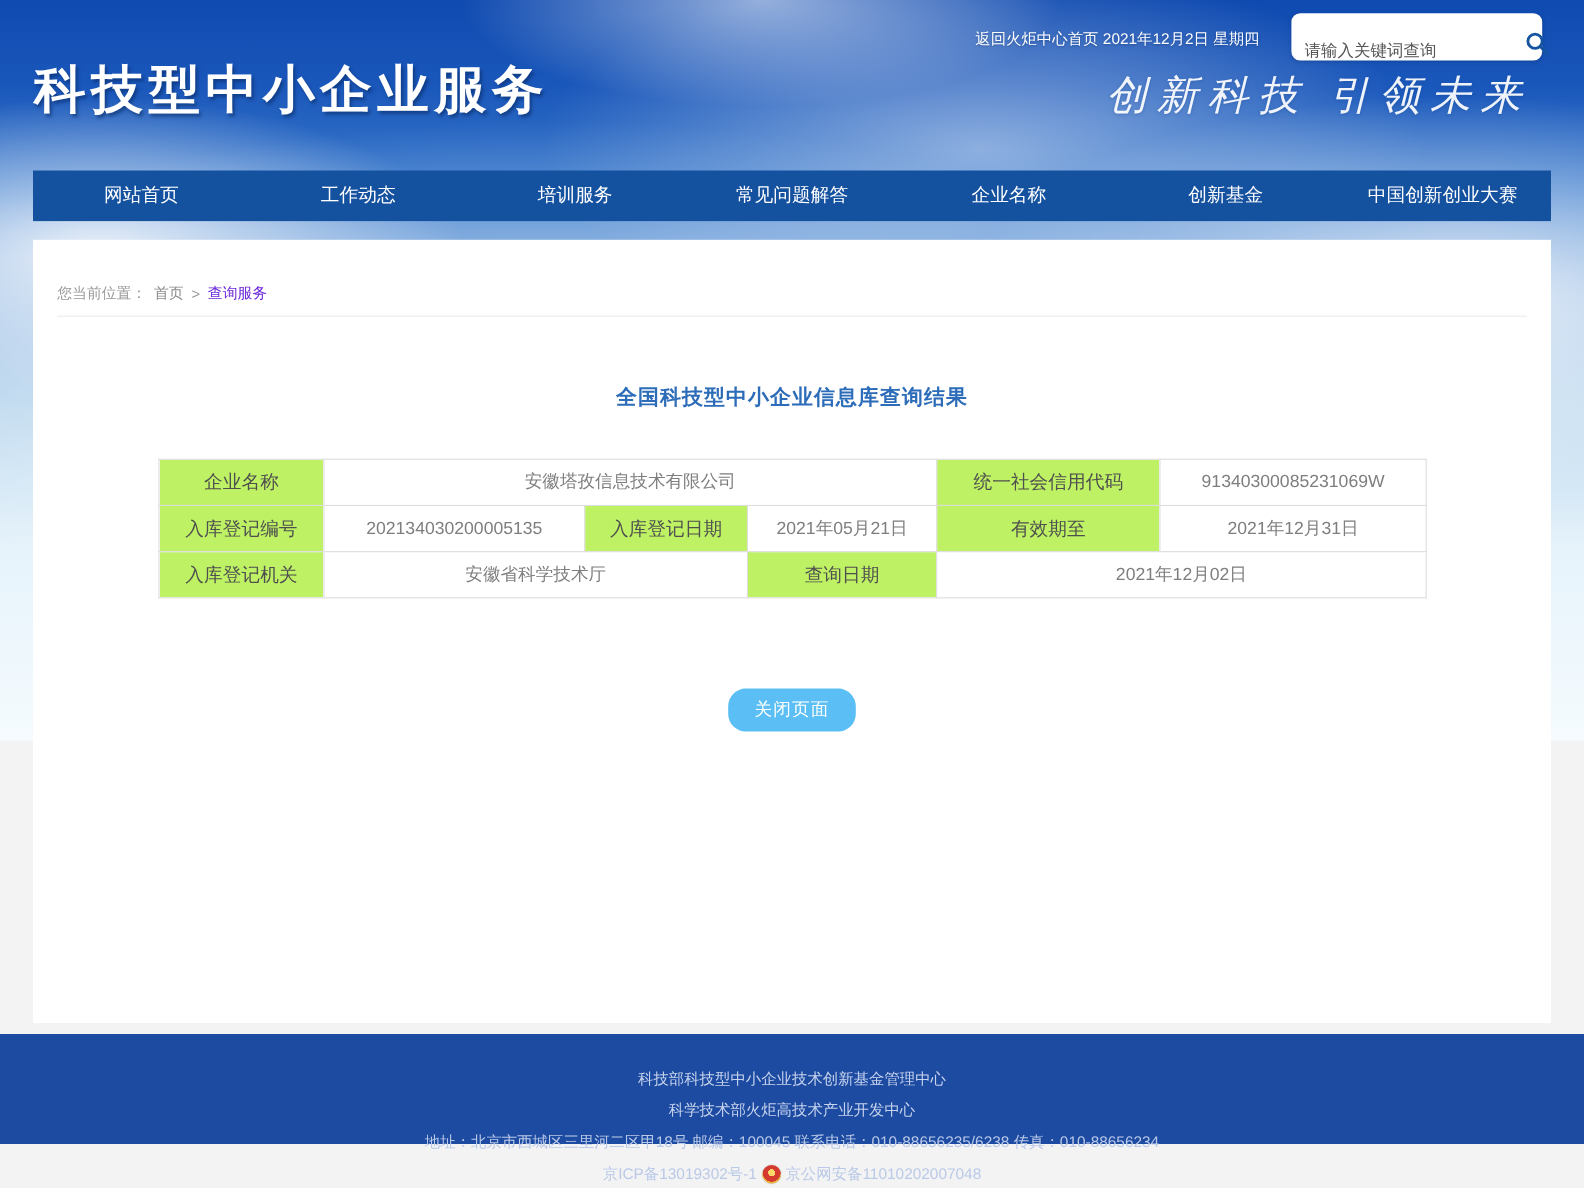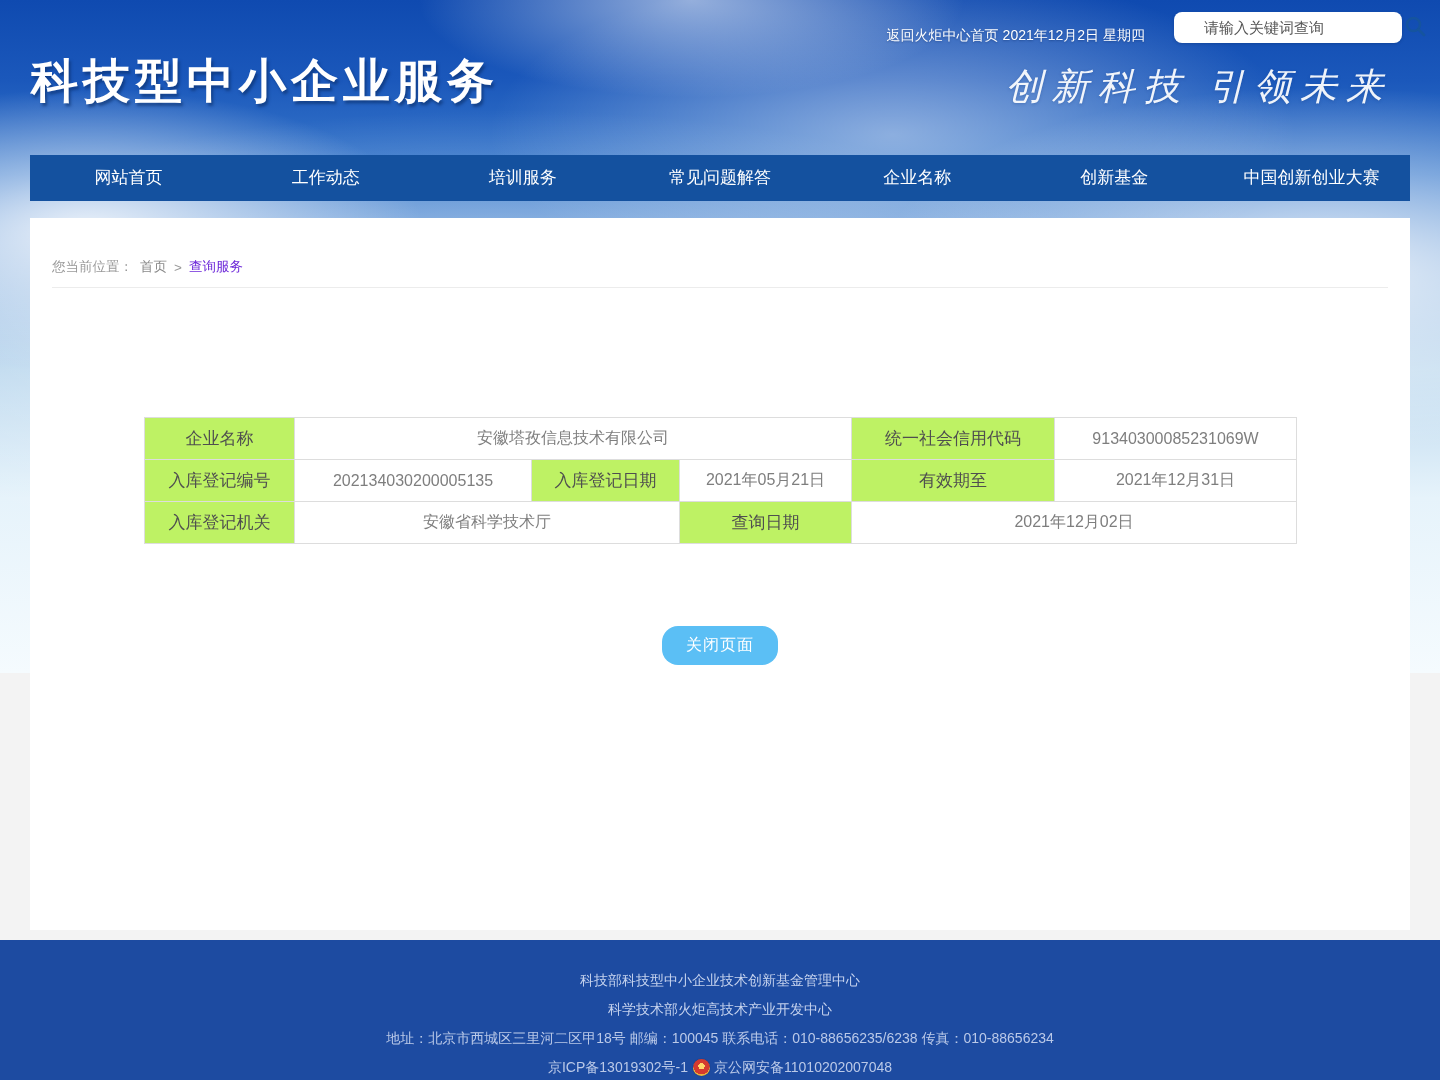--- a/index.html
+++ b/index.html
@@ -42,26 +42,26 @@
     align-items: center;
     text-shadow: 0 1px 2px rgba(0,30,80,.35);
     white-space: nowrap;
   }
   .top-links a { color: #ffffff; text-decoration: none; cursor: pointer; }
   .search-box {
     position: absolute;
     top: 12px;
     right: 38px;
     width: 228px;
-    height: 31px;
+    height: 43px;
     background: #ffffff;
     border-radius: 8px;
     display: flex;
-    align-items: center;
-    padding: 0 10px 0 30px;
+    align-items: flex-end;
+    padding: 0 10px 0 12px;
     box-shadow: 0 1px 3px rgba(0,30,80,.25);
   }
   .search-box input {
     flex: 1;
     border: none;
     outline: none;
     font-size: 15px;
     color: #333;
     font-family: "Liberation Sans", "DejaVu Sans", sans-serif;
     background: transparent;
@@ -205,21 +205,21 @@
     cursor: pointer;
     letter-spacing: 1px;
   }
 
   
   .footer {
     position: absolute;
     left: 0;
     top: 940px;
     width: 1440px;
-    height: 140px;
+    height: 100px;
     background: #1d4ba1;
     color: #c6d3ee;
     text-align: center;
     font-size: 14px;
     padding-top: 26px;
   }
   .footer .f-line { line-height: 29px; white-space: nowrap; }
   .footer .f-line.small { color: #bac9e8; }
   .footer .f-links {
     line-height: 29px;
@@ -279,20 +279,21 @@
   <div class="panel">
 
     <div class="breadcrumb">
       <span>您当前位置：</span>
       <a class="bc-home">首页</a>
       <span>&gt;</span>
       <a class="bc-current">查询服务</a>
     </div>
     <div class="breadcrumb-divider"></div>
 
+    <div class="result-title">全国科技型中小企业信息库查询结果</div>
 
     <table class="result-table">
       <colgroup>
         <col style="width:150px">
           <col style="width:237px">
           <col style="width:148px">
         <col style="width:172px">
           <col style="width:203px">
           <col style="width:242px">
       </colgroup>

